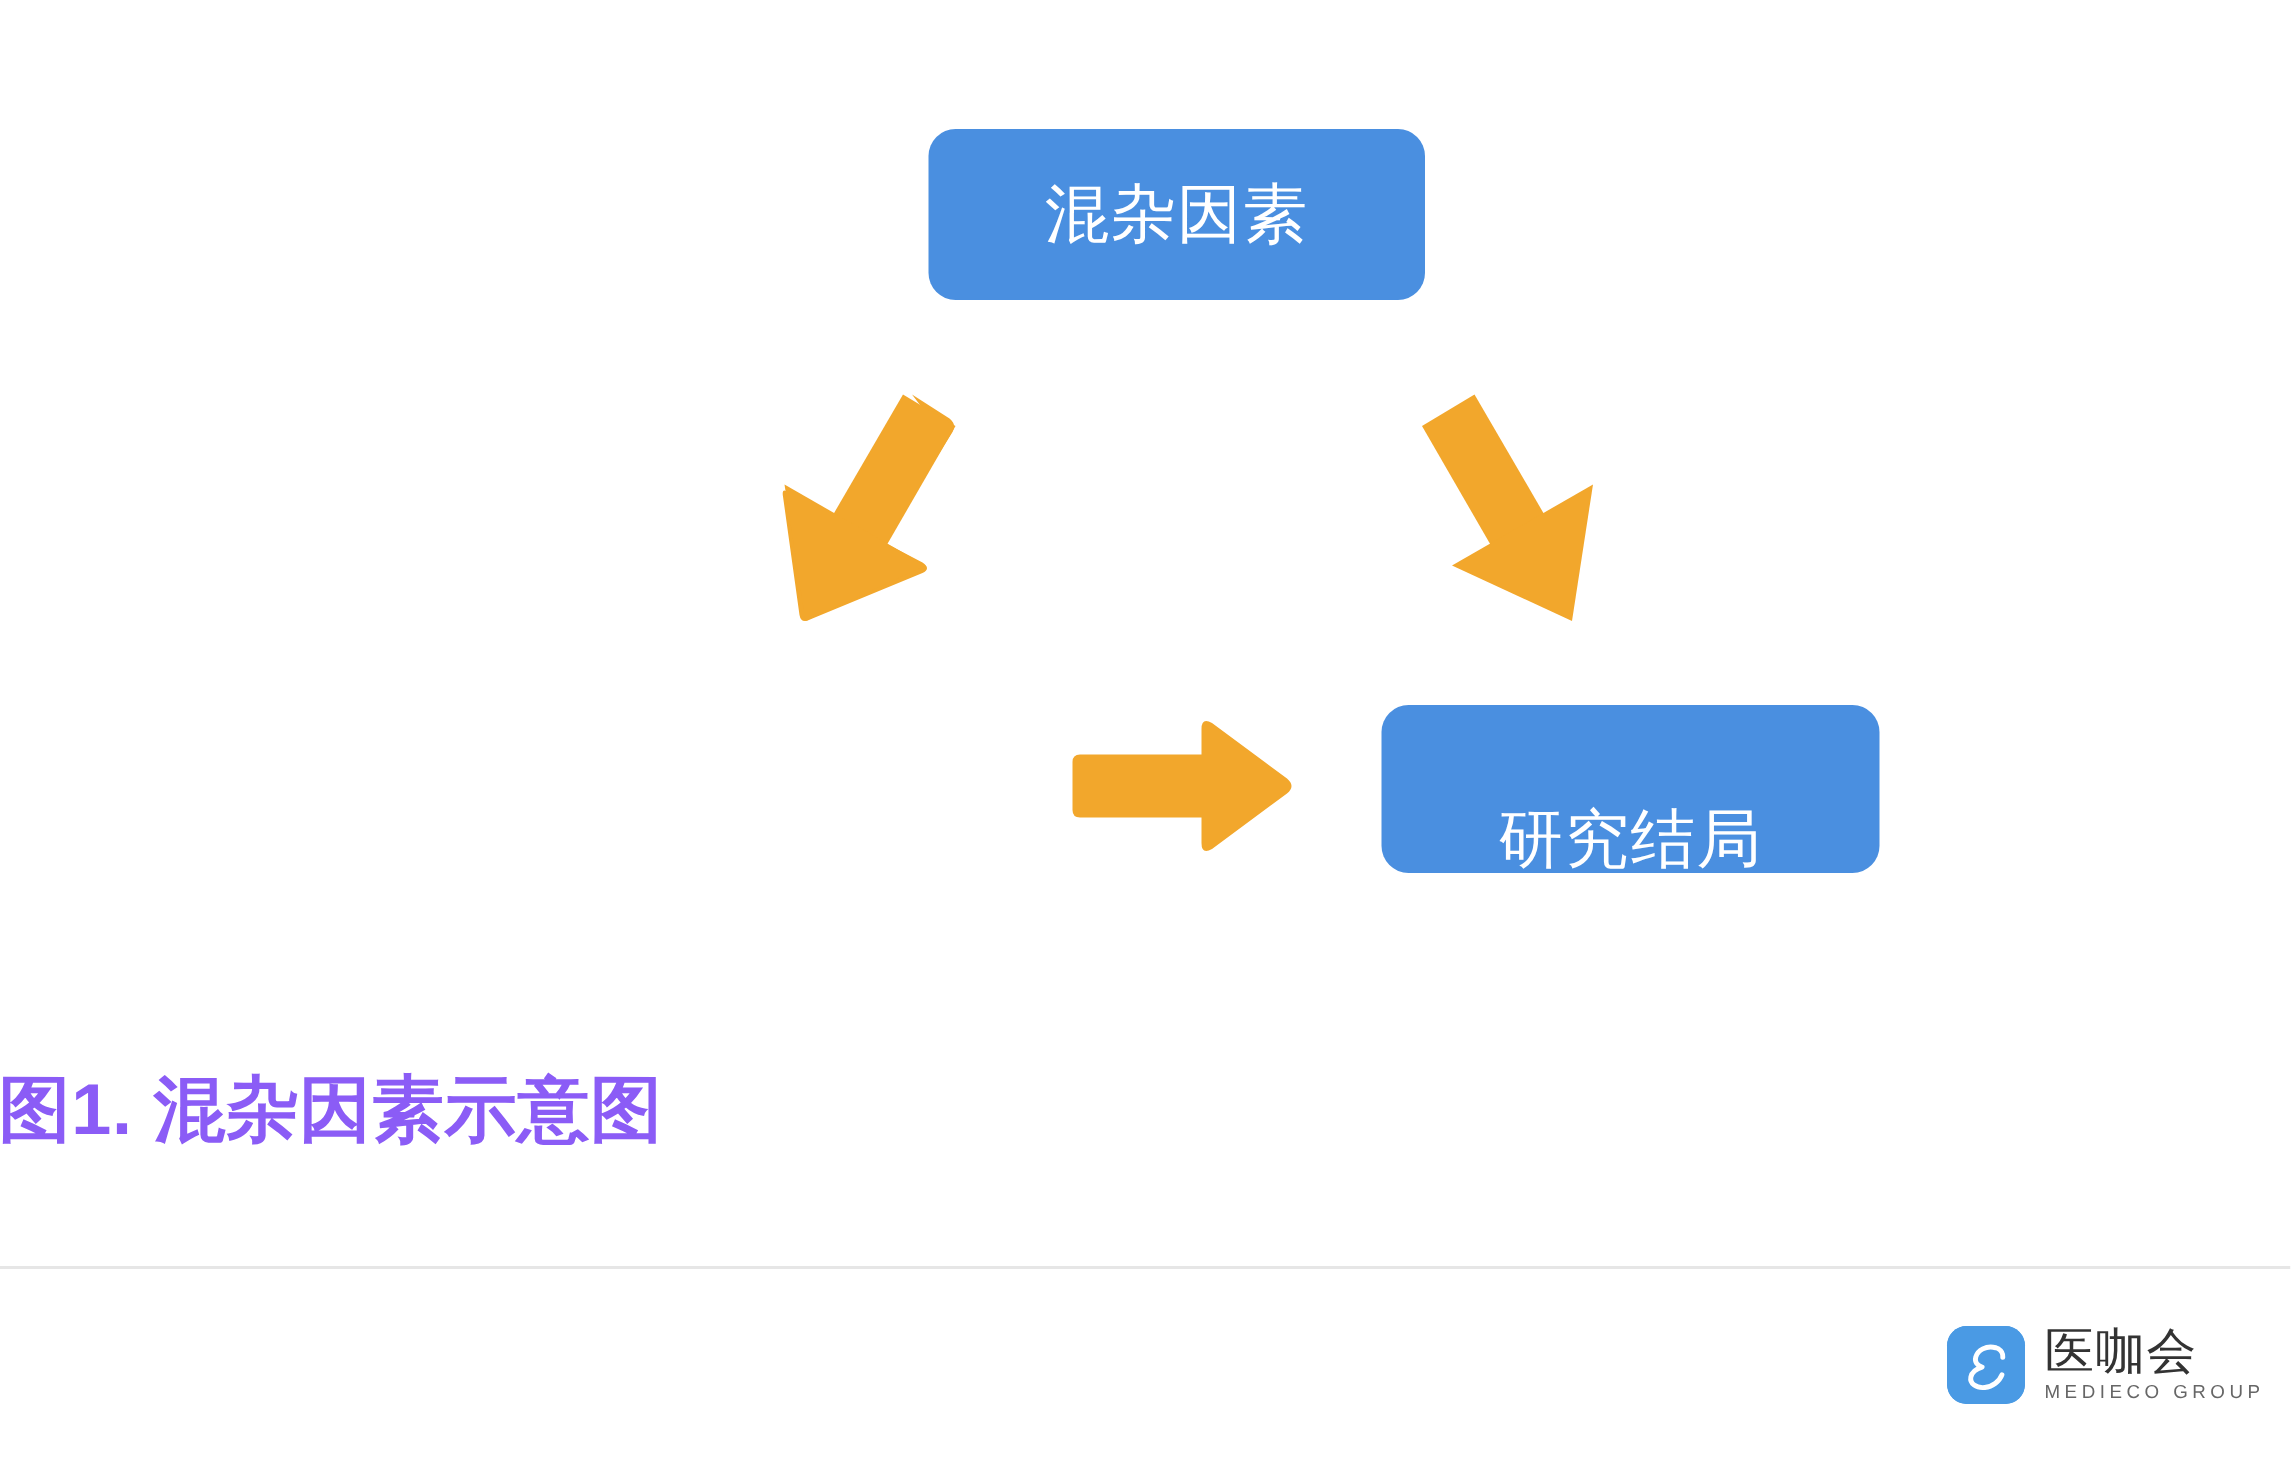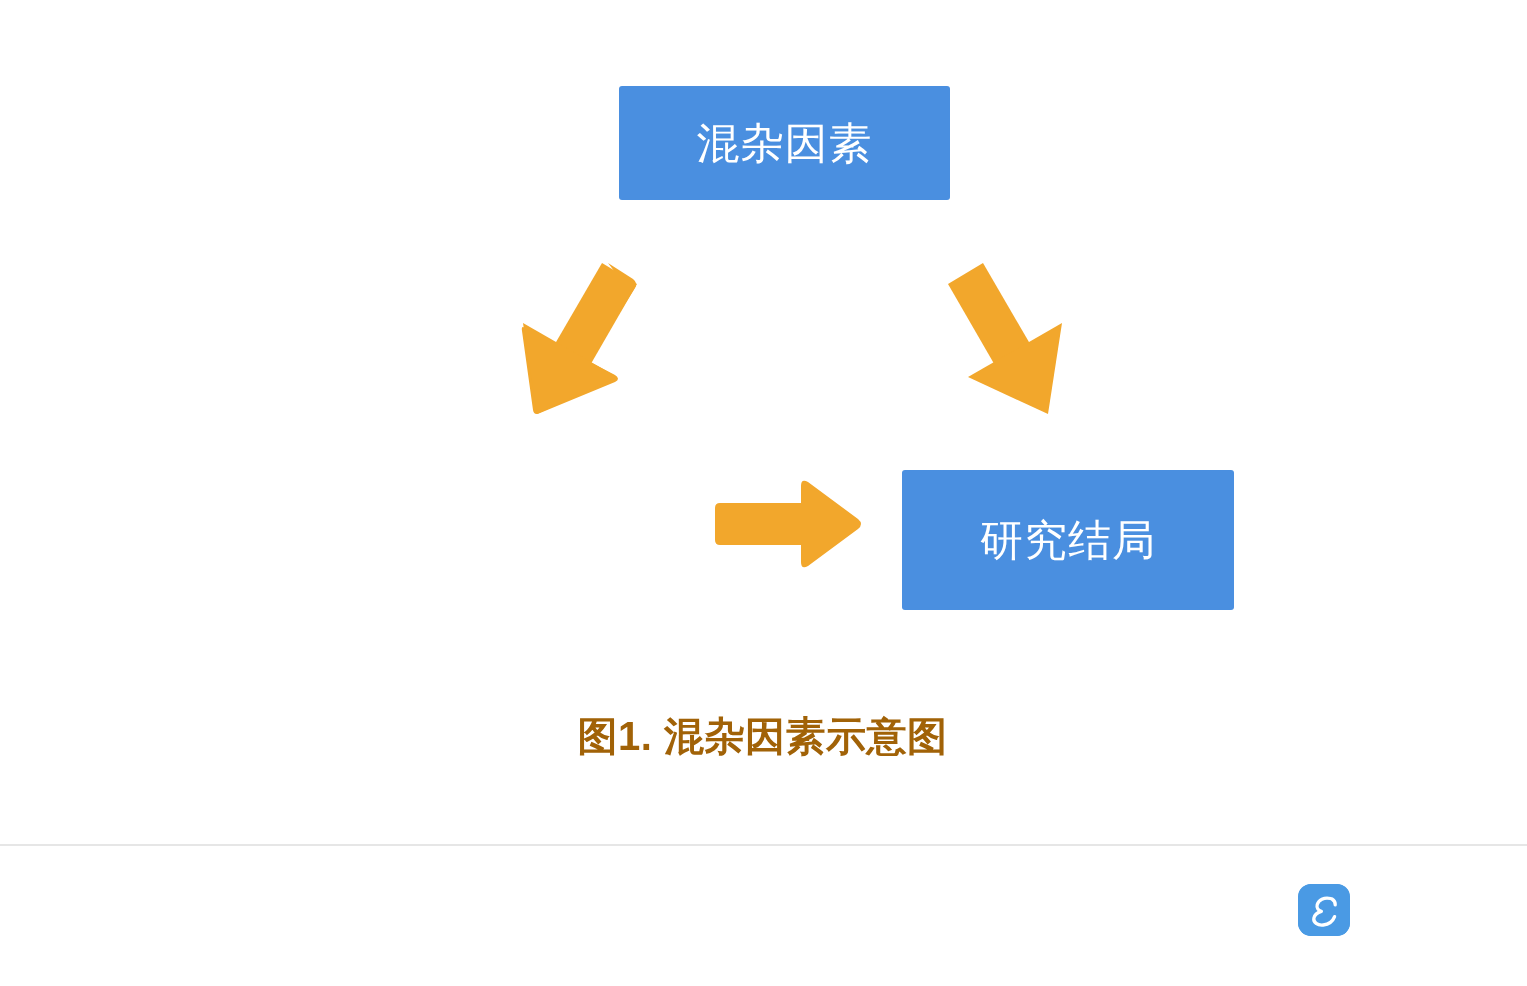--- a/index.html
+++ b/index.html
@@ -21,21 +21,21 @@
     left: 0;
     top: 0;
     width: 1527px;
     height: 845px;
   }
 
   
   .node-box {
     position: absolute;
     background: #4a8fe0;
-    border-radius: 3px;
+    border-radius: 18px;
     display: flex;
     align-items: center;
     justify-content: center;
     box-sizing: border-box;
   }
   .node-label {
     color: #ffffff;
     font-size: 43px;
     font-weight: 500;
     letter-spacing: 1px;
@@ -49,24 +49,25 @@
     width: 331px;
     height: 114px;
   }
   #node-exposure {
     left: 283px;
     top: 470px;
     width: 332px;
     height: 108px;
   }
   #node-outcome {
-    left: 902px;
+    left: 921px;
     top: 470px;
     width: 332px;
-    height: 140px;
+    height: 112px;
+    align-items: flex-end;
   }
 
   
   .arrow-svg {
     position: absolute;
     overflow: visible;
   }
   #arrow-left-diag {
     left: 505px;
     top: 255px;
@@ -85,23 +86,23 @@
     width: 165px;
     height: 100px;
   }
 
   
   #figure-caption {
     position: absolute;
     left: 0;
     top: 712px;
     width: 1527px;
-    text-align: center;
-    color: #a16207;
-    font-size: 40px;
+    text-align: left;
+    color: #8b5cf6;
+    font-size: 48px;
     font-weight: bold;
     letter-spacing: 0.5px;
     line-height: 1.2;
   }
   #figure-caption .caption-inner {
     display: inline-block;
     transform: translateX(-1px);
   }
 
   
@@ -217,13 +218,17 @@
   <svg id="brand-mark" viewBox="0 0 52 52">
     <rect x="0" y="0" width="52" height="52" rx="13" ry="13" fill="#4a9ae4"></rect>
     <path d="M 32.5 14.5
              C 26 12.8 20.5 16.2 19.2 20.6
              C 18.2 24.2 20.6 26.6 23.4 27.4
              C 20.0 28.4 16.6 30.6 15.9 34.0
              C 15.0 38.4 19.6 41.6 25.2 41.0
              C 30.6 40.4 35.0 36.8 36.6 32.6" fill="none" stroke="#ffffff" stroke-width="3.3" stroke-linecap="round" stroke-linejoin="round"></path>
     <path d="M 34.0 15.0 C 36.2 16.4 37.4 18.6 37.2 20.8" fill="none" stroke="#ffffff" stroke-width="3.3" stroke-linecap="round"></path>
   </svg>
+  <div class="brand-text">
+    <div id="brand-name">医咖会</div>
+    <div id="brand-sub">MEDIECO  GROUP</div>
+  </div>
 </div>
 
 </body></html>

